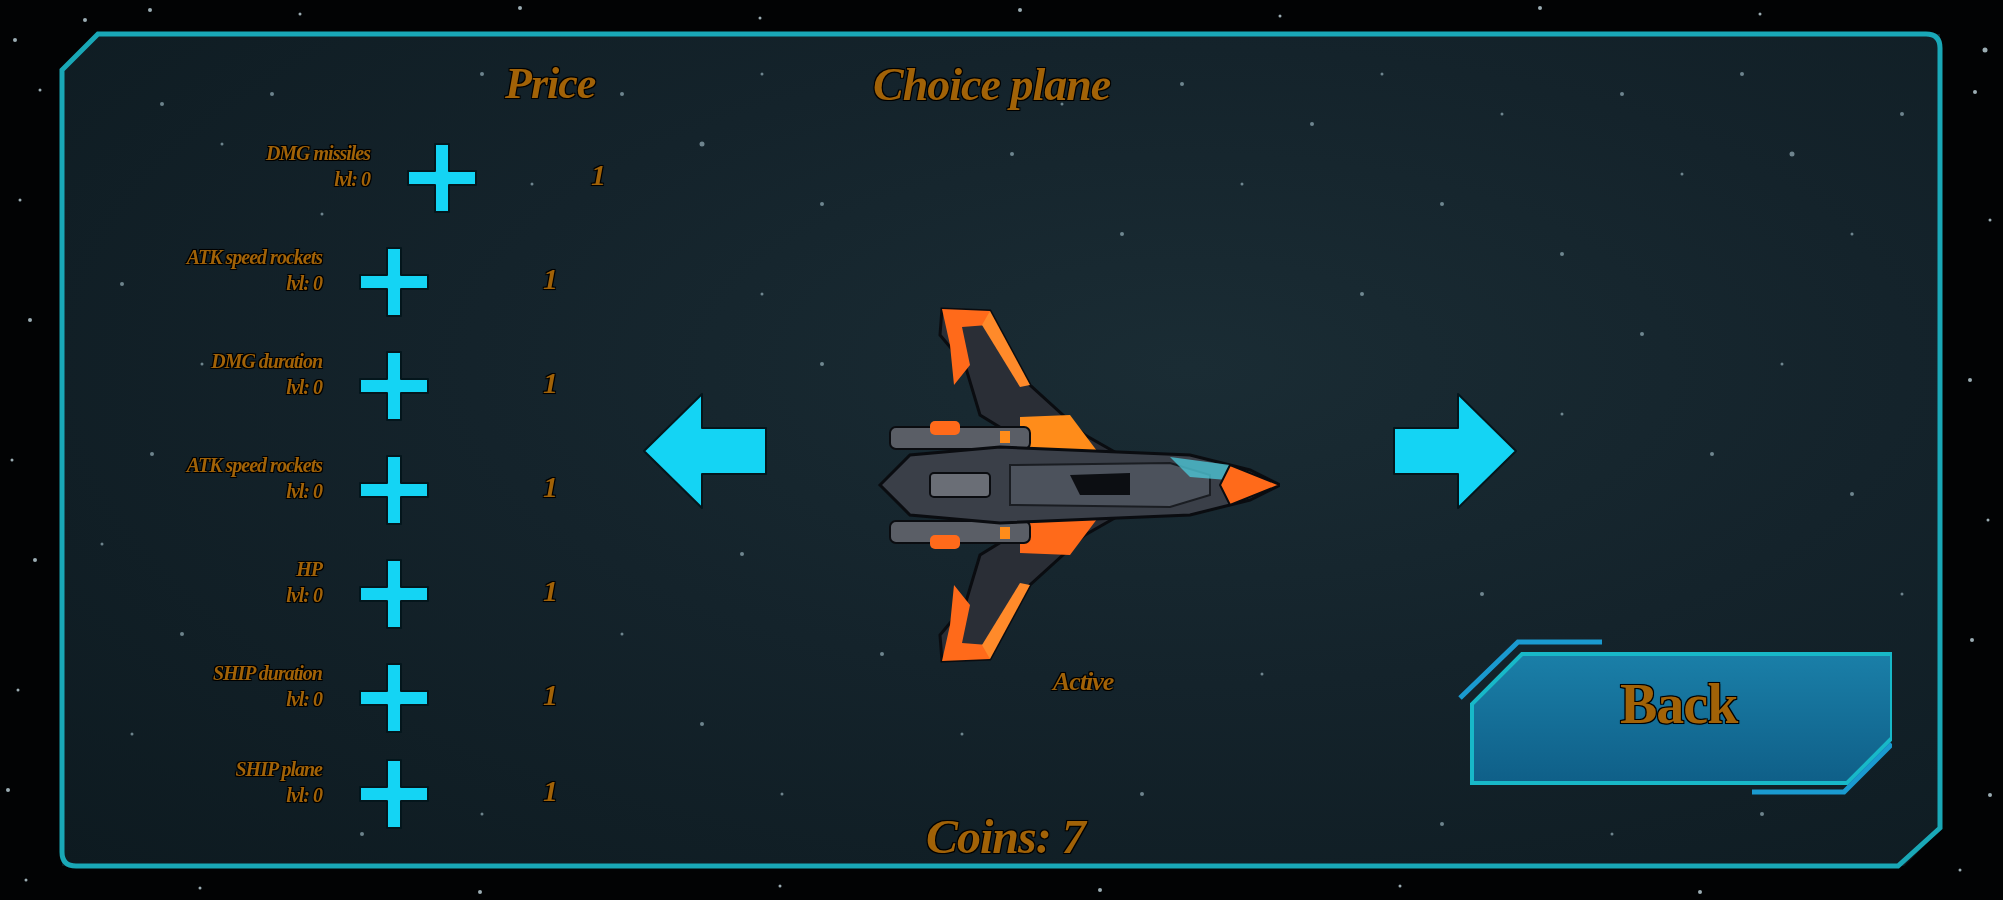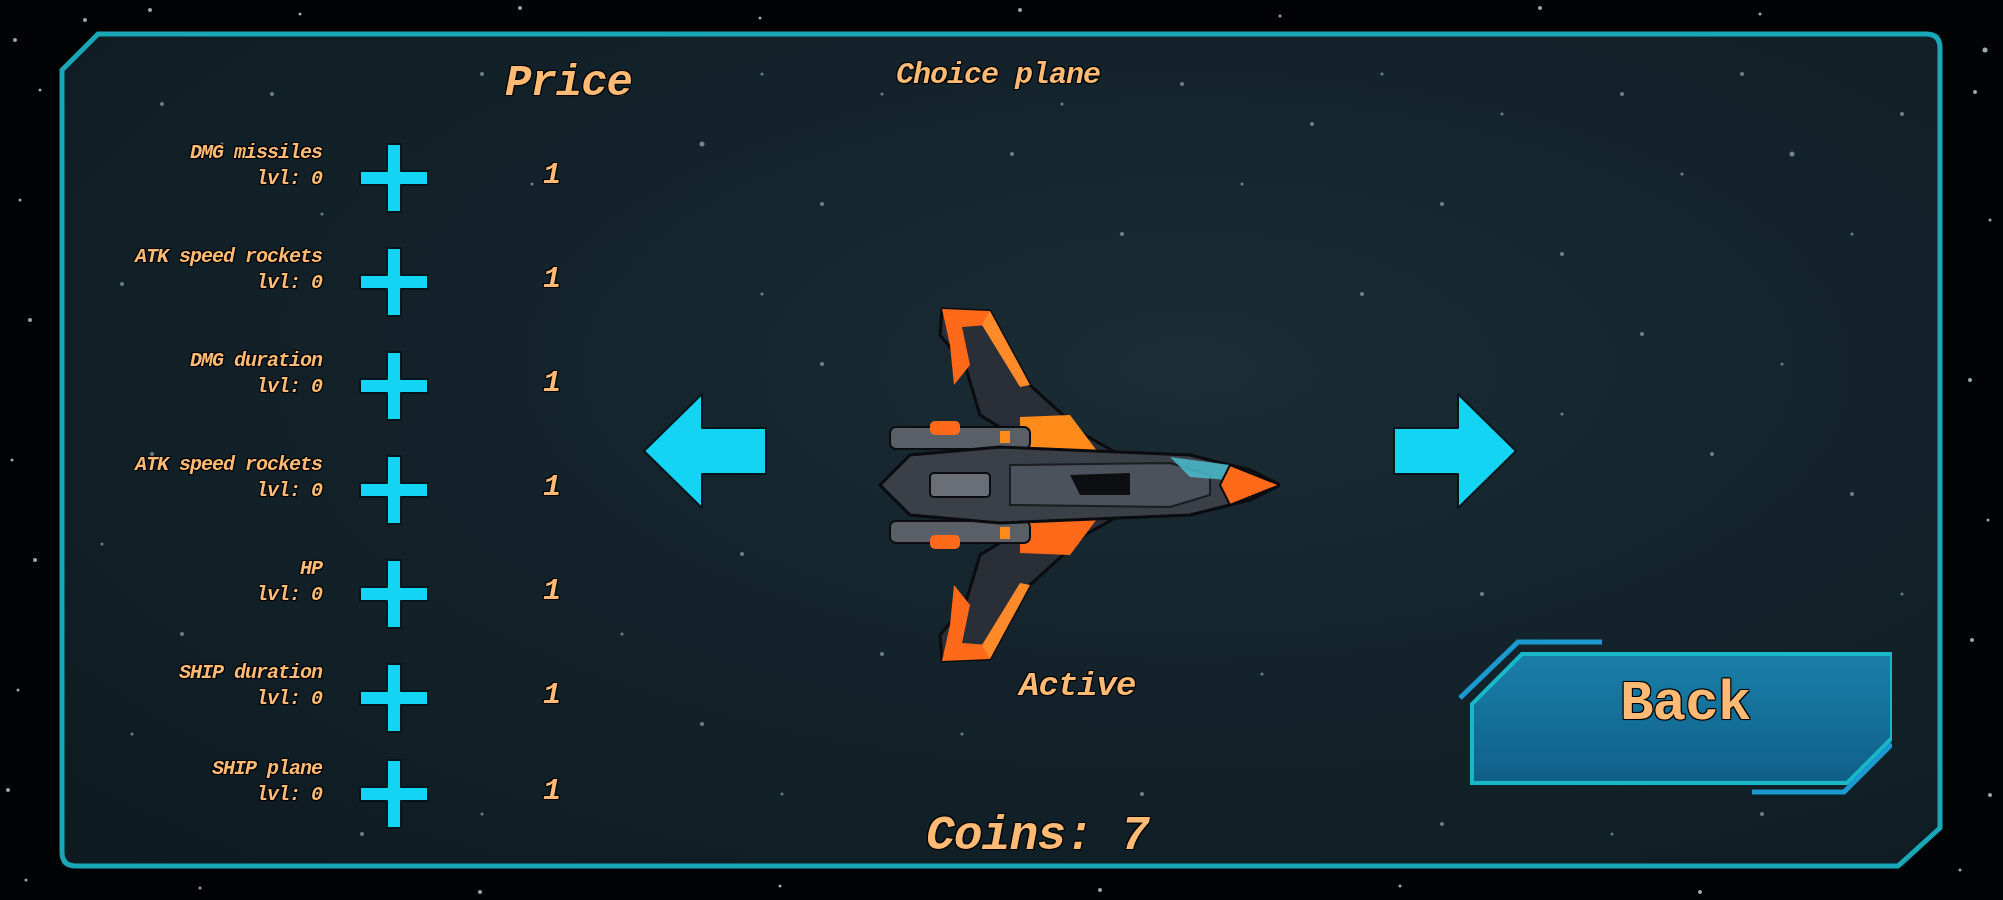--- a/index.html
+++ b/index.html
@@ -9,38 +9,38 @@
     font-family:"DejaVu Sans", sans-serif;
   }
   .stars { position:absolute; inset:0; }
   .panel {
     position:absolute; left:62px; top:34px; width:1878px; height:832px;
     background: radial-gradient(ellipse at 60% 40%, #1a2c34 0%, #14232b 45%, #0d1a20 100%);
     clip-path: polygon(36px 0, 100% 0, 100% calc(100% - 36px), calc(100% - 36px) 100%, 0 100%, 0 36px);
   }
   .panel-border { position:absolute; left:56px; top:28px; width:1890px; height:844px; pointer-events:none; }
   .g {
-    position:absolute; color:#fdba74; font-family:Liberation Mono, monospace; font-style:italic;
+    position:absolute; color:#a16207; font-family:Liberation Serif, serif; font-style:italic;
     font-weight:bold;
     text-shadow: 0 0 2px #000, 1px 1px 0 #000, -1px -1px 0 #000, 1px -1px 0 #000, -1px 1px 0 #000;
     white-space:nowrap;
   }
   .hdr-price { left:505px; top:58px; font-size:44px; letter-spacing:-1px; }
-  .hdr-choice { left:896px; top:58px; font-size:30px; letter-spacing:-1px; }
+  .hdr-choice { left:873px; top:58px; font-size:46px; letter-spacing:-1px; }
   .row { position:absolute; left:0; width:600px; height:80px; }
   .row .label {
     position:absolute; right:278px; top:0; text-align:right;
     font-size:20px; line-height:26px; letter-spacing:-1px;
   }
   .row .label span { display:block; }
   .row .plus { position:absolute; left:356px; top:0; width:76px; height:76px; cursor:pointer; }
   .row .price { position:absolute; left:543px; top:18px; font-size:30px; }
   .arrow { position:absolute; cursor:pointer; }
   .ship { position:absolute; left:870px; top:305px; width:410px; height:360px; }
-  .active { left:1019px; top:667px; font-size:34px; letter-spacing:-1px; }
+  .active { left:1053px; top:667px; font-size:26px; letter-spacing:-1px; }
   .coins { left:926px; top:794px; font-size:48px; letter-spacing:-1px;margin-top:15px; }
   .back-btn { position:absolute; left:1452px; top:628px; width:440px; height:170px; cursor:pointer; }
   .back-label { left:1620px; top:672px; font-size:56px; letter-spacing:-1px; font-style:normal;text-align:center; }
 </style>
 </head>
 <body>
 
 <svg class="stars" width="2003" height="900" viewBox="0 0 2003 900">
   <g fill="#cfe6ee" opacity="0.75">
     <circle cx="15" cy="40" r="2"></circle>
@@ -142,21 +142,21 @@
     </g>
   </svg>
 </div>
 <svg class="panel-border" width="1890" height="844" viewBox="0 0 1890 844">
   <path d="M42 6 H1870 Q1884 6 1884 20 V800 L1842 838 H20 Q6 838 6 824 V42 Z" fill="none" stroke="#1ab0c0" stroke-width="5" opacity="0.95"></path>
 </svg>
 
 <div class="g hdr-price">Price</div>
 <div class="g hdr-choice">Choice plane</div>
 
-<div class="row" style="top:140px;">
+<div class="row" style="top:140px;margin-left:48px;">
   <div class="g label">
     <span>DMG missiles</span>
       <span>lvl: 0</span>
   </div>
   <svg class="plus" viewBox="0 0 76 76">
       <path d="M31 4h14v27h27v14H45v27H31V45H4V31h27z" fill="#14d4f4" stroke="#04161c" stroke-width="2" stroke-linejoin="round"></path>
     </svg>
   <div class="g price">1</div>
 </div>
 

